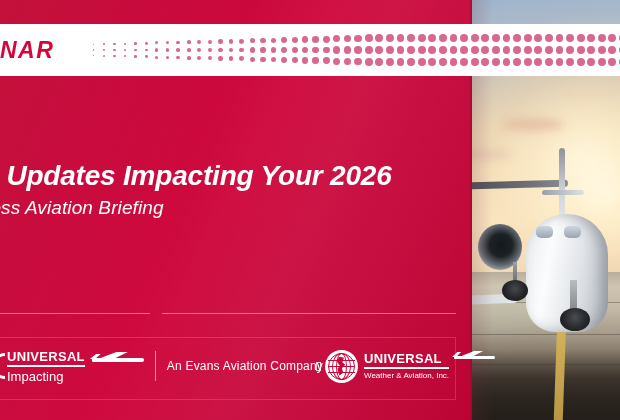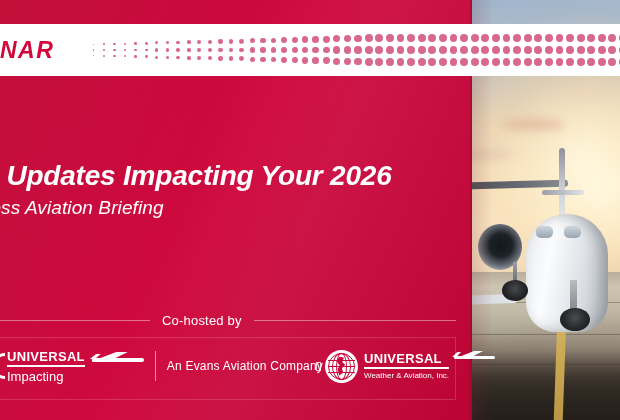--- a/index.html
+++ b/index.html
@@ -570,21 +570,20 @@
       </div>
   </div>
 
   <div class="headline">
     <h1>e Ops Updates Impacting Your 2026</h1>
     <h2>al Business Aviation Briefing</h2>
   </div>
 
   <div class="cohost">
     <div class="rule left"></div>
-    <div class="txt">Co-hosted by</div>
     <div class="rule"></div>
   </div>
 
   <div class="footer-box"></div>
 
   <div class="logo-left">
     <div class="uv-mark"></div>
     <div class="uv-text">
       <div class="uv-top">UNIVERSAL</div>
       <div class="uv-sub">Impacting</div>

